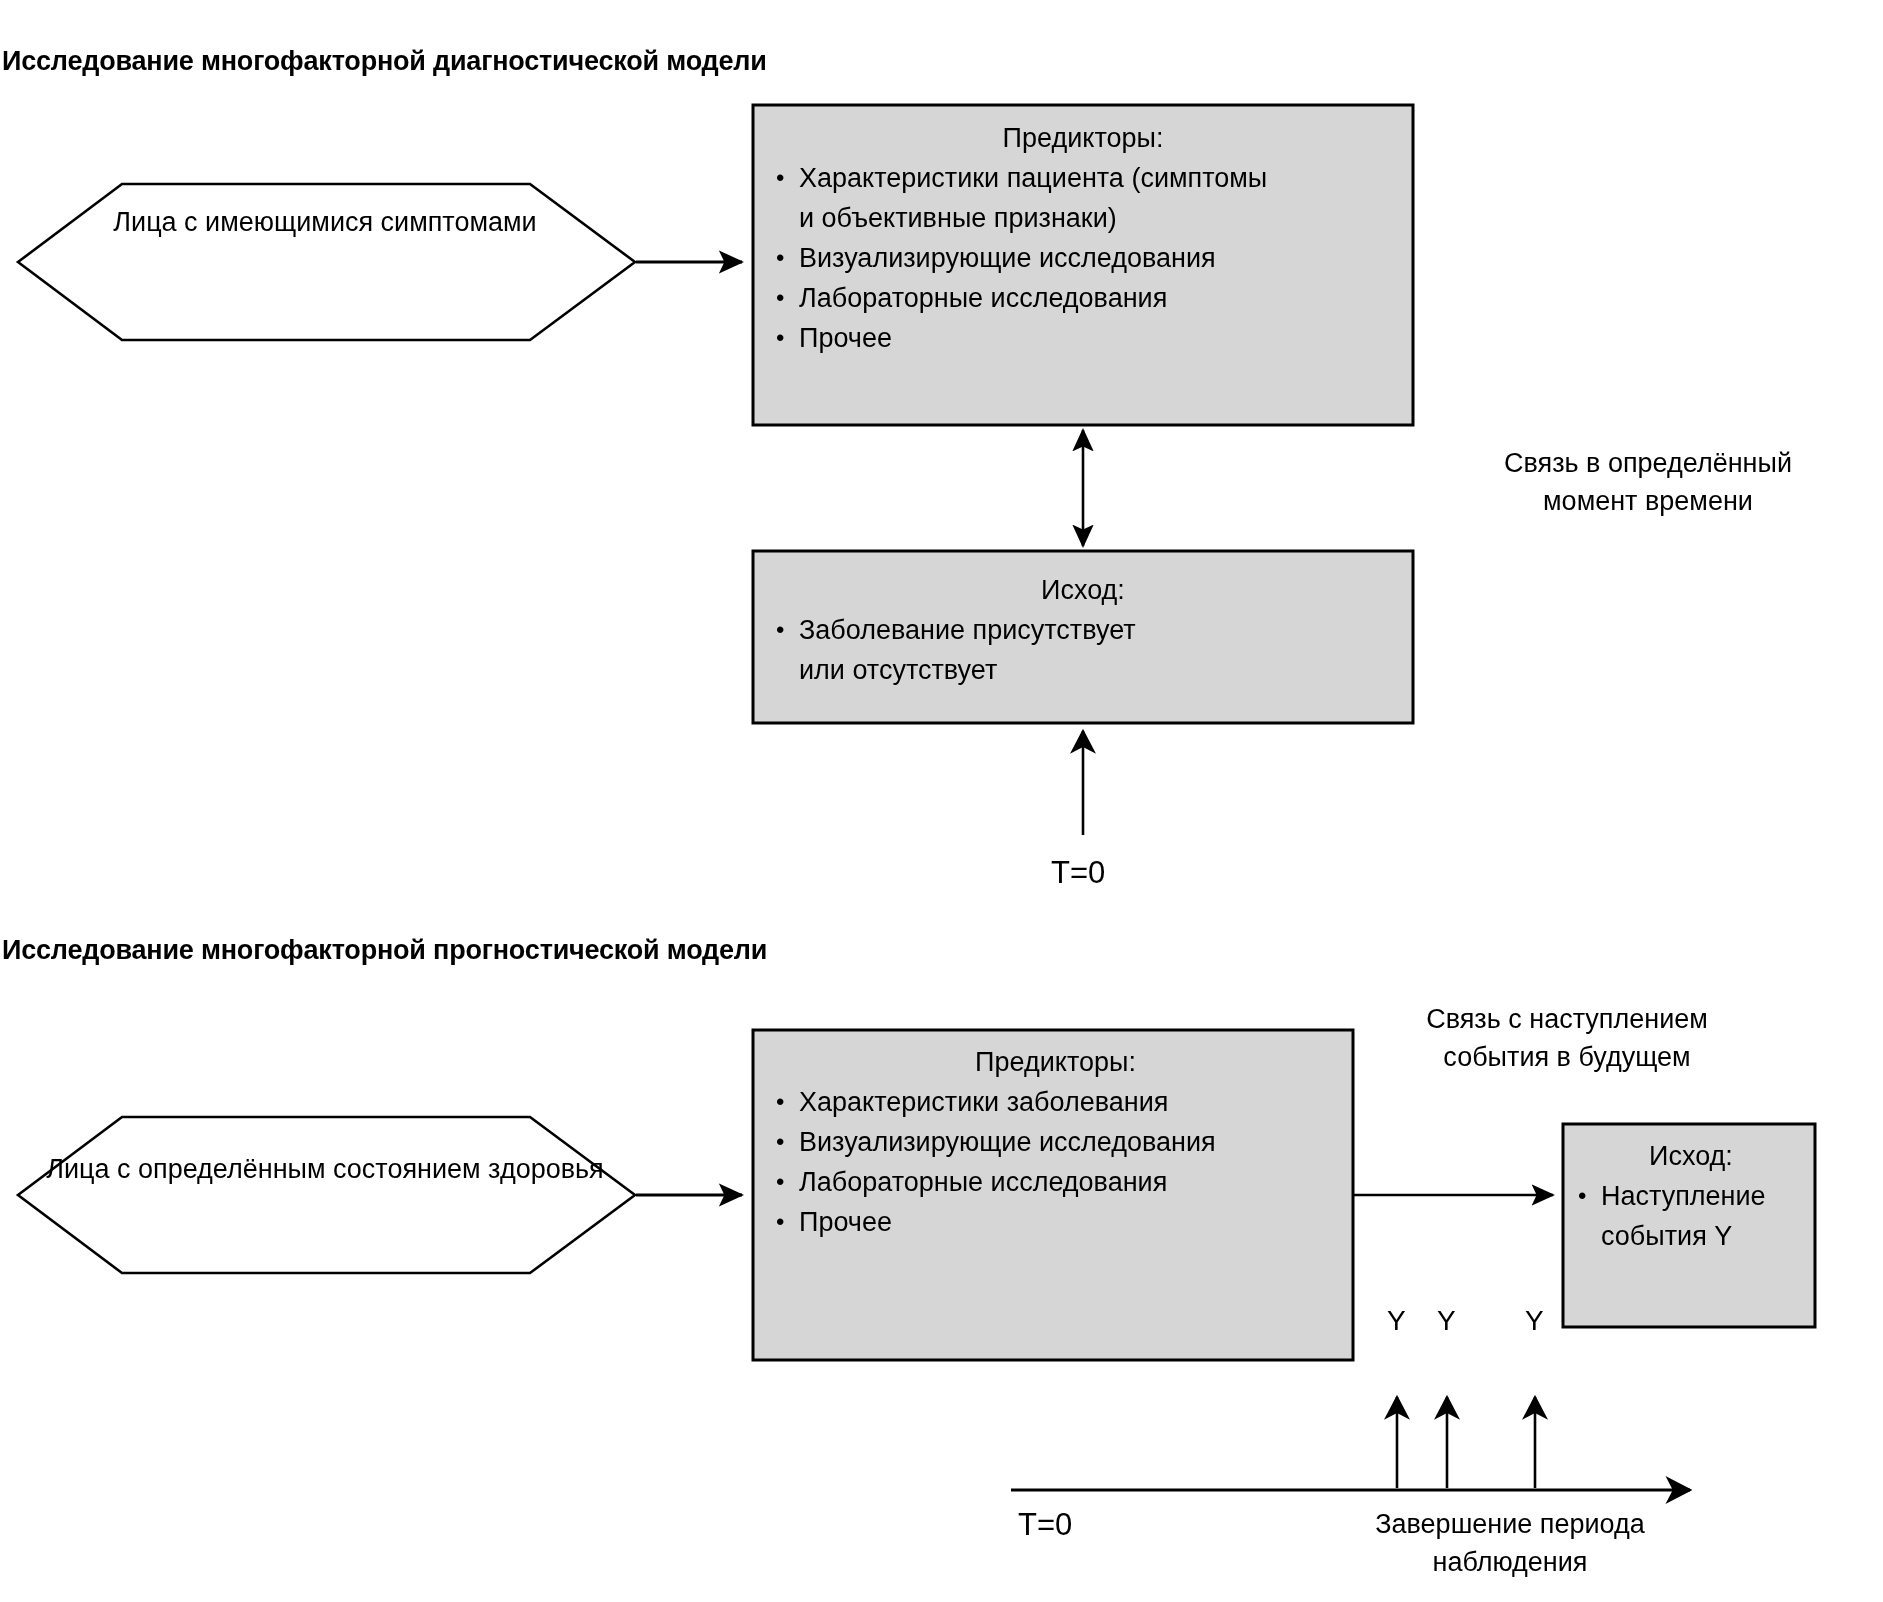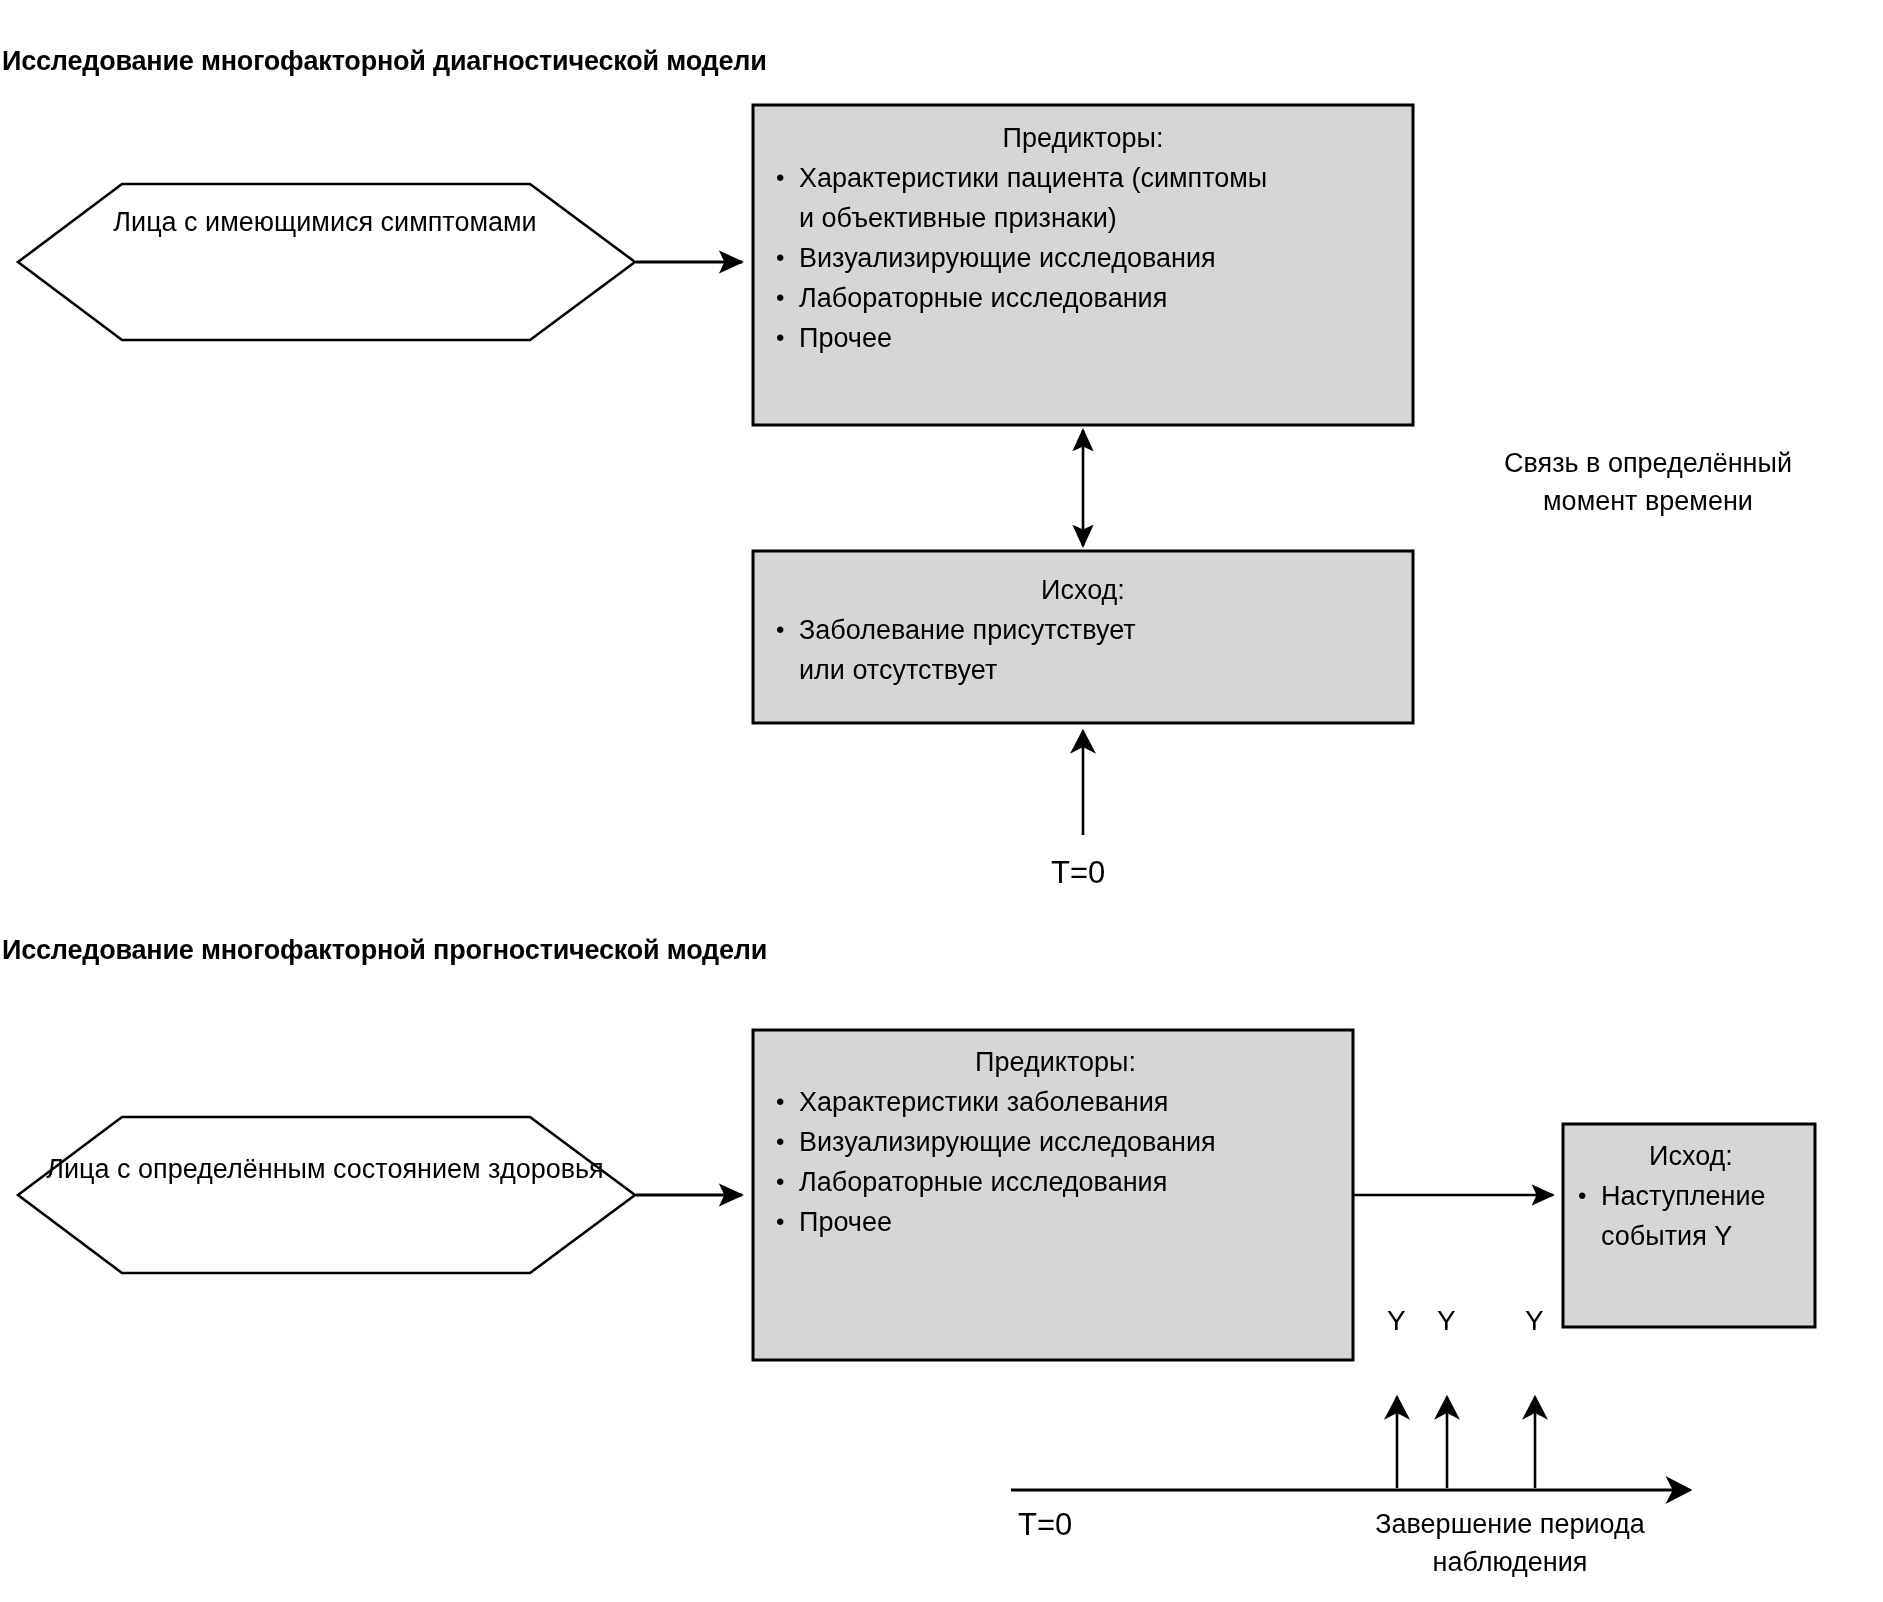--- a/index.html
+++ b/index.html
@@ -178,20 +178,22 @@
   </div>
 
   <div class="boxtext" style="left:1575px; top:1136px; width:232px;">
     <span class="box-head">Исход:</span>
     <ul class="bullets">
       <li>Наступление
 события Y</li>
     </ul>
   </div>
 
+  <div class="annot" style="left:1372px; top:1000px; width:390px;">Связь с наступлением
+события в будущем</div>
 
   <div class="ymark" style="left:1387px; top:1305px;">Y</div>
   <div class="ymark" style="left:1437px; top:1305px;">Y</div>
   <div class="ymark" style="left:1525px; top:1305px;">Y</div>
 
   <div class="tlabel" style="left:1018px; top:1507px;">T=0</div>
 
   <div class="annot" style="left:1330px; top:1505px; width:360px;">Завершение периода
 наблюдения</div>
 

